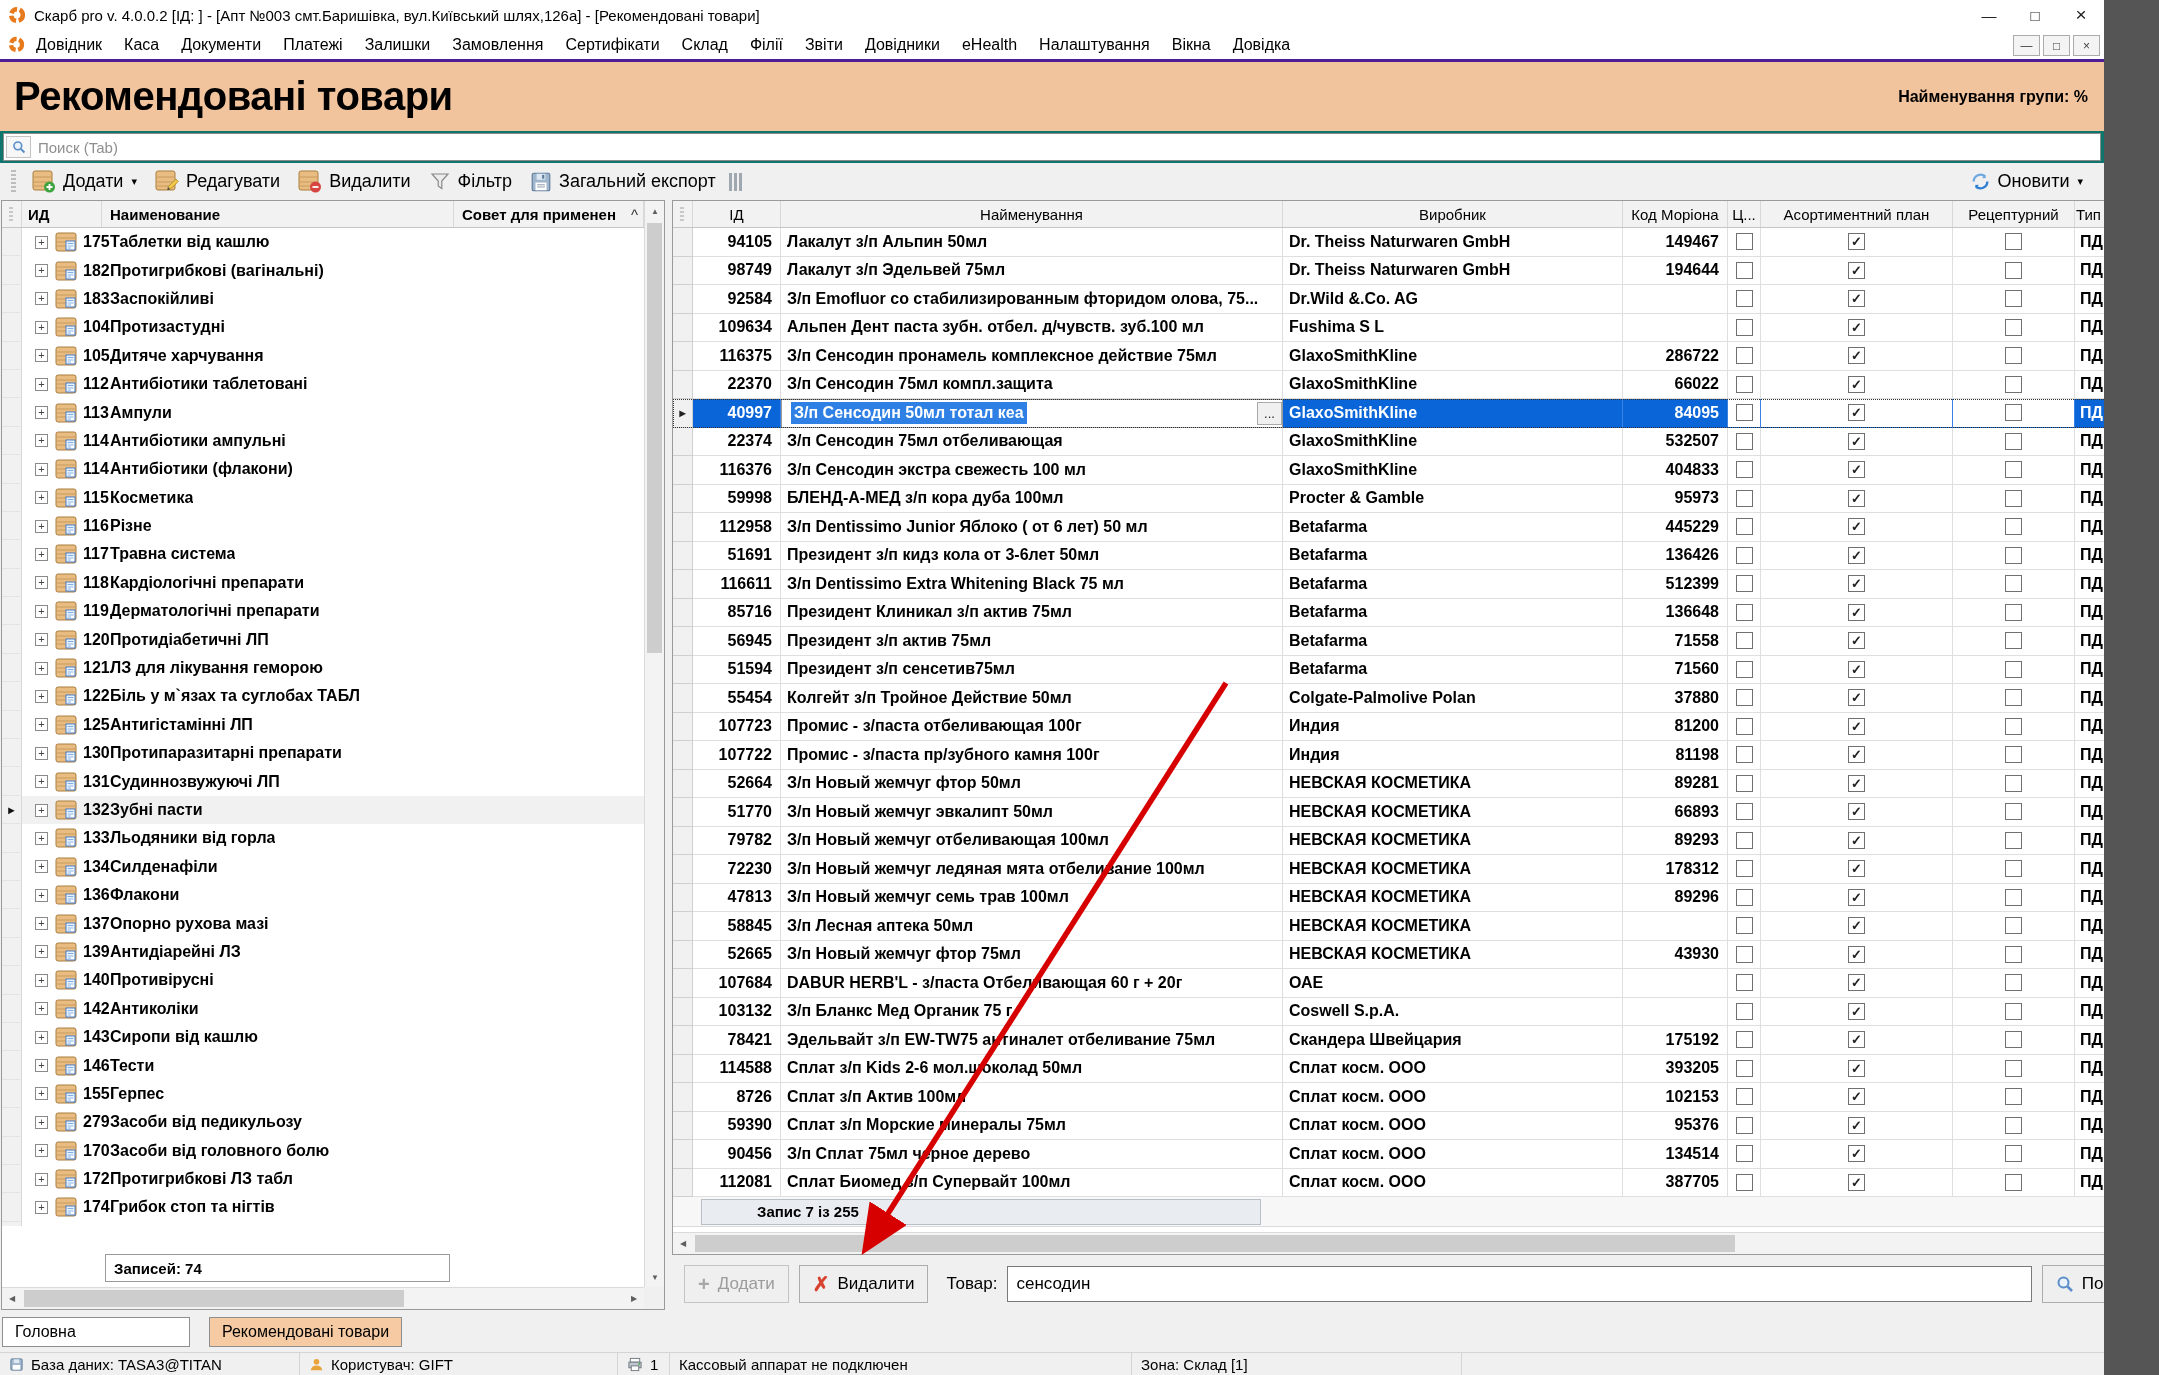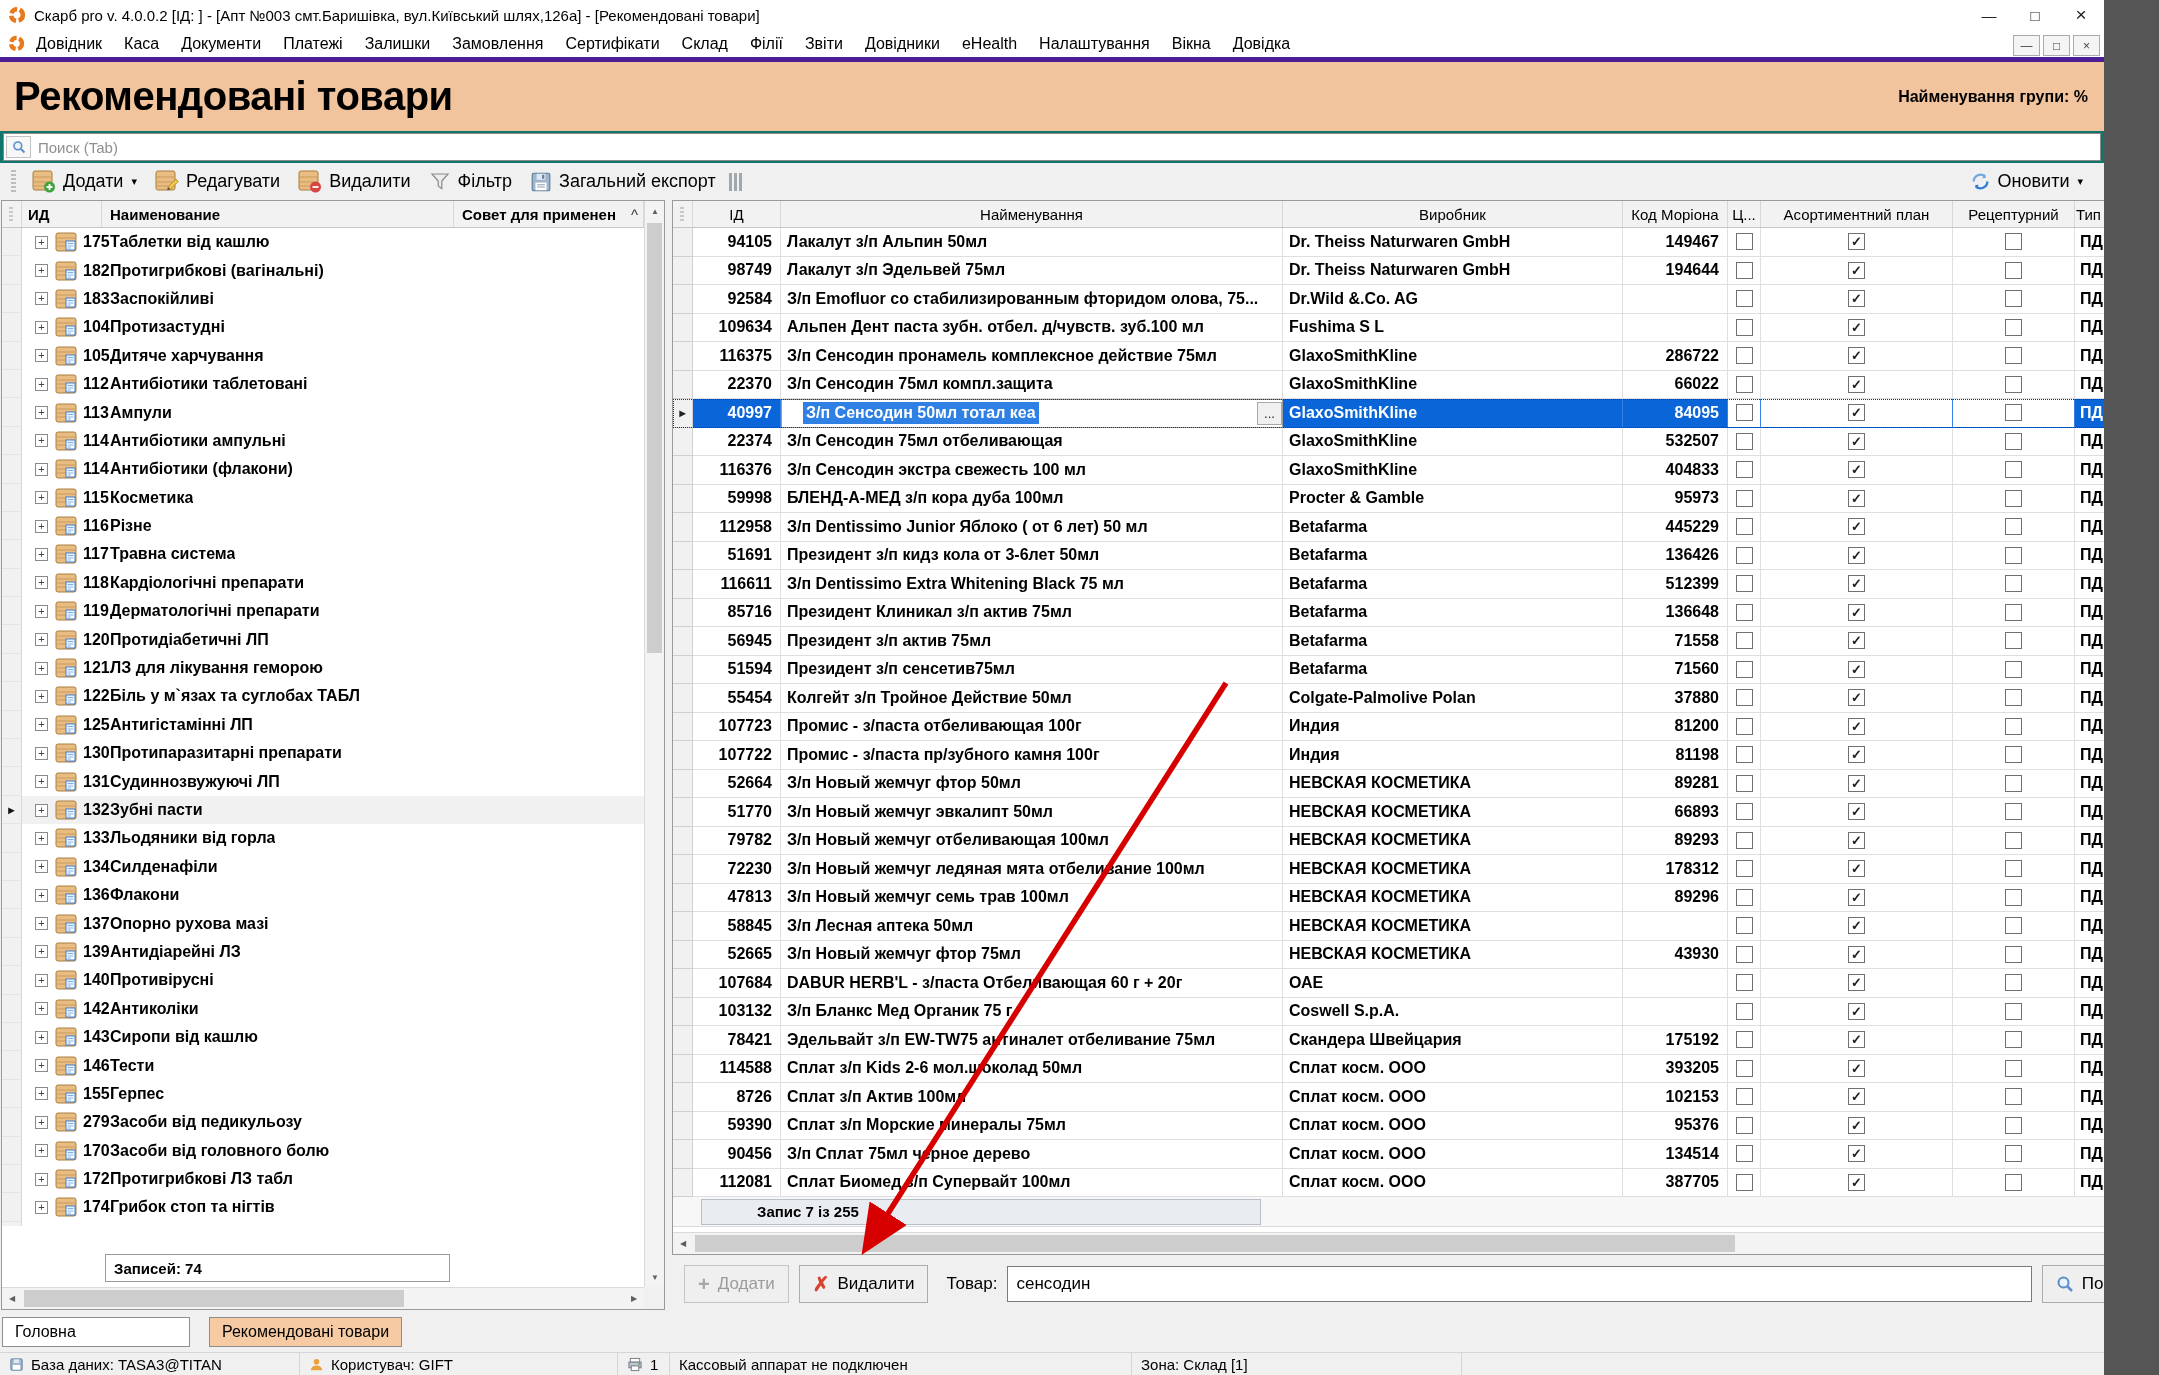--- a/index.html
+++ b/index.html
@@ -9,21 +9,21 @@
 
   
   .titlebar{position:absolute;top:0;left:0;right:0;height:30px;background:#FFF;display:flex;
             align-items:center;gap:8px;padding-left:8px;font-size:15px}
   .winbtns{margin-left:auto;display:flex}
   .winbtn{width:46px;height:30px;display:flex;align-items:center;justify-content:center;color:#222;font-size:15px}
   .winbtn.close{font-size:19px}
 
   
   .menubar{position:absolute;top:30px;left:0;right:0;height:32px;background:#FFF;display:flex;
-           align-items:center;padding-left:8px;font-size:16px;border-bottom:5px solid #4c1d95}
+           align-items:center;padding-left:8px;font-size:16px;border-bottom:3px solid #4c1d95}
   .menu-items{display:flex}
   .menu-item{padding:5px 11px;cursor:default;white-space:nowrap}
   .mdi{position:absolute;right:4px;top:5px;display:flex;gap:3px}
   .mdibtn{width:27px;height:21px;border:1px solid #ABABAB;background:#F4F4F4;display:flex;
           align-items:center;justify-content:center;font-size:12px;color:#444}
 
   
   .pagehead{position:absolute;top:62px;left:0;right:0;height:69px;background:#F2C49D;display:flex;
             align-items:center;justify-content:space-between;padding:0 14px}
   .pagetitle{font-size:40px;font-weight:bold;letter-spacing:-0.5px}
@@ -98,21 +98,21 @@
   .rc.cname{padding-left:6px}
   .rc.cmaker{padding-left:6px}
   .rc.ccode{justify-content:flex-end;padding-right:8px}
   .rc.ck{justify-content:center}
   .rc.cvat{padding-left:5px}
   .cb{width:17px;height:17px;border:1px solid #707070;background:#FFF;display:flex;align-items:center;
       justify-content:center;font-size:13px;color:#222;font-weight:bold}
   .rrow.sel{outline:1px dotted #333;outline-offset:-1px;z-index:2}
   .rrow.sel .rc{background:#0A66D8;color:#FFF;border-bottom-color:#0A66D8;border-right-color:#3A82E2}
   .rrow.sel .rc.ck{background:#FFF}
-  .rrow.sel .rc.cname{background:#FFF;color:#000;border:1px solid #9A9A9A;padding-left:18px}
+  .rrow.sel .rc.cname{background:#FFF;color:#000;border:1px solid #9A9A9A;padding-left:6px}
   .seltext{background:#2F80E5;color:#FFF;padding:2px 3px;margin-left:3px;overflow:hidden;white-space:nowrap}
   .dots{margin-left:auto;width:25px;height:23px;border:1px solid #A9A9A9;background:#F0F0F0;color:#222;
         font-size:13px;display:flex;align-items:center;justify-content:center;font-weight:normal;flex:none}
   .rfooter{position:absolute;top:996px;left:0;right:20px;height:30px;background:#F7F7F7;border-bottom:1px solid #DADADA;
            display:flex;align-items:center}
   .rfbox{margin-left:28px;width:560px;height:26px;background:#E9EDF2;border:1px solid #B9BFC7;display:flex;
          align-items:center;padding-left:55px;font-size:15px;font-weight:bold}
 
   
   .bottombar{position:absolute;left:672px;top:1255px;width:1487px;height:58px;background:#F0F0F0;display:flex;

